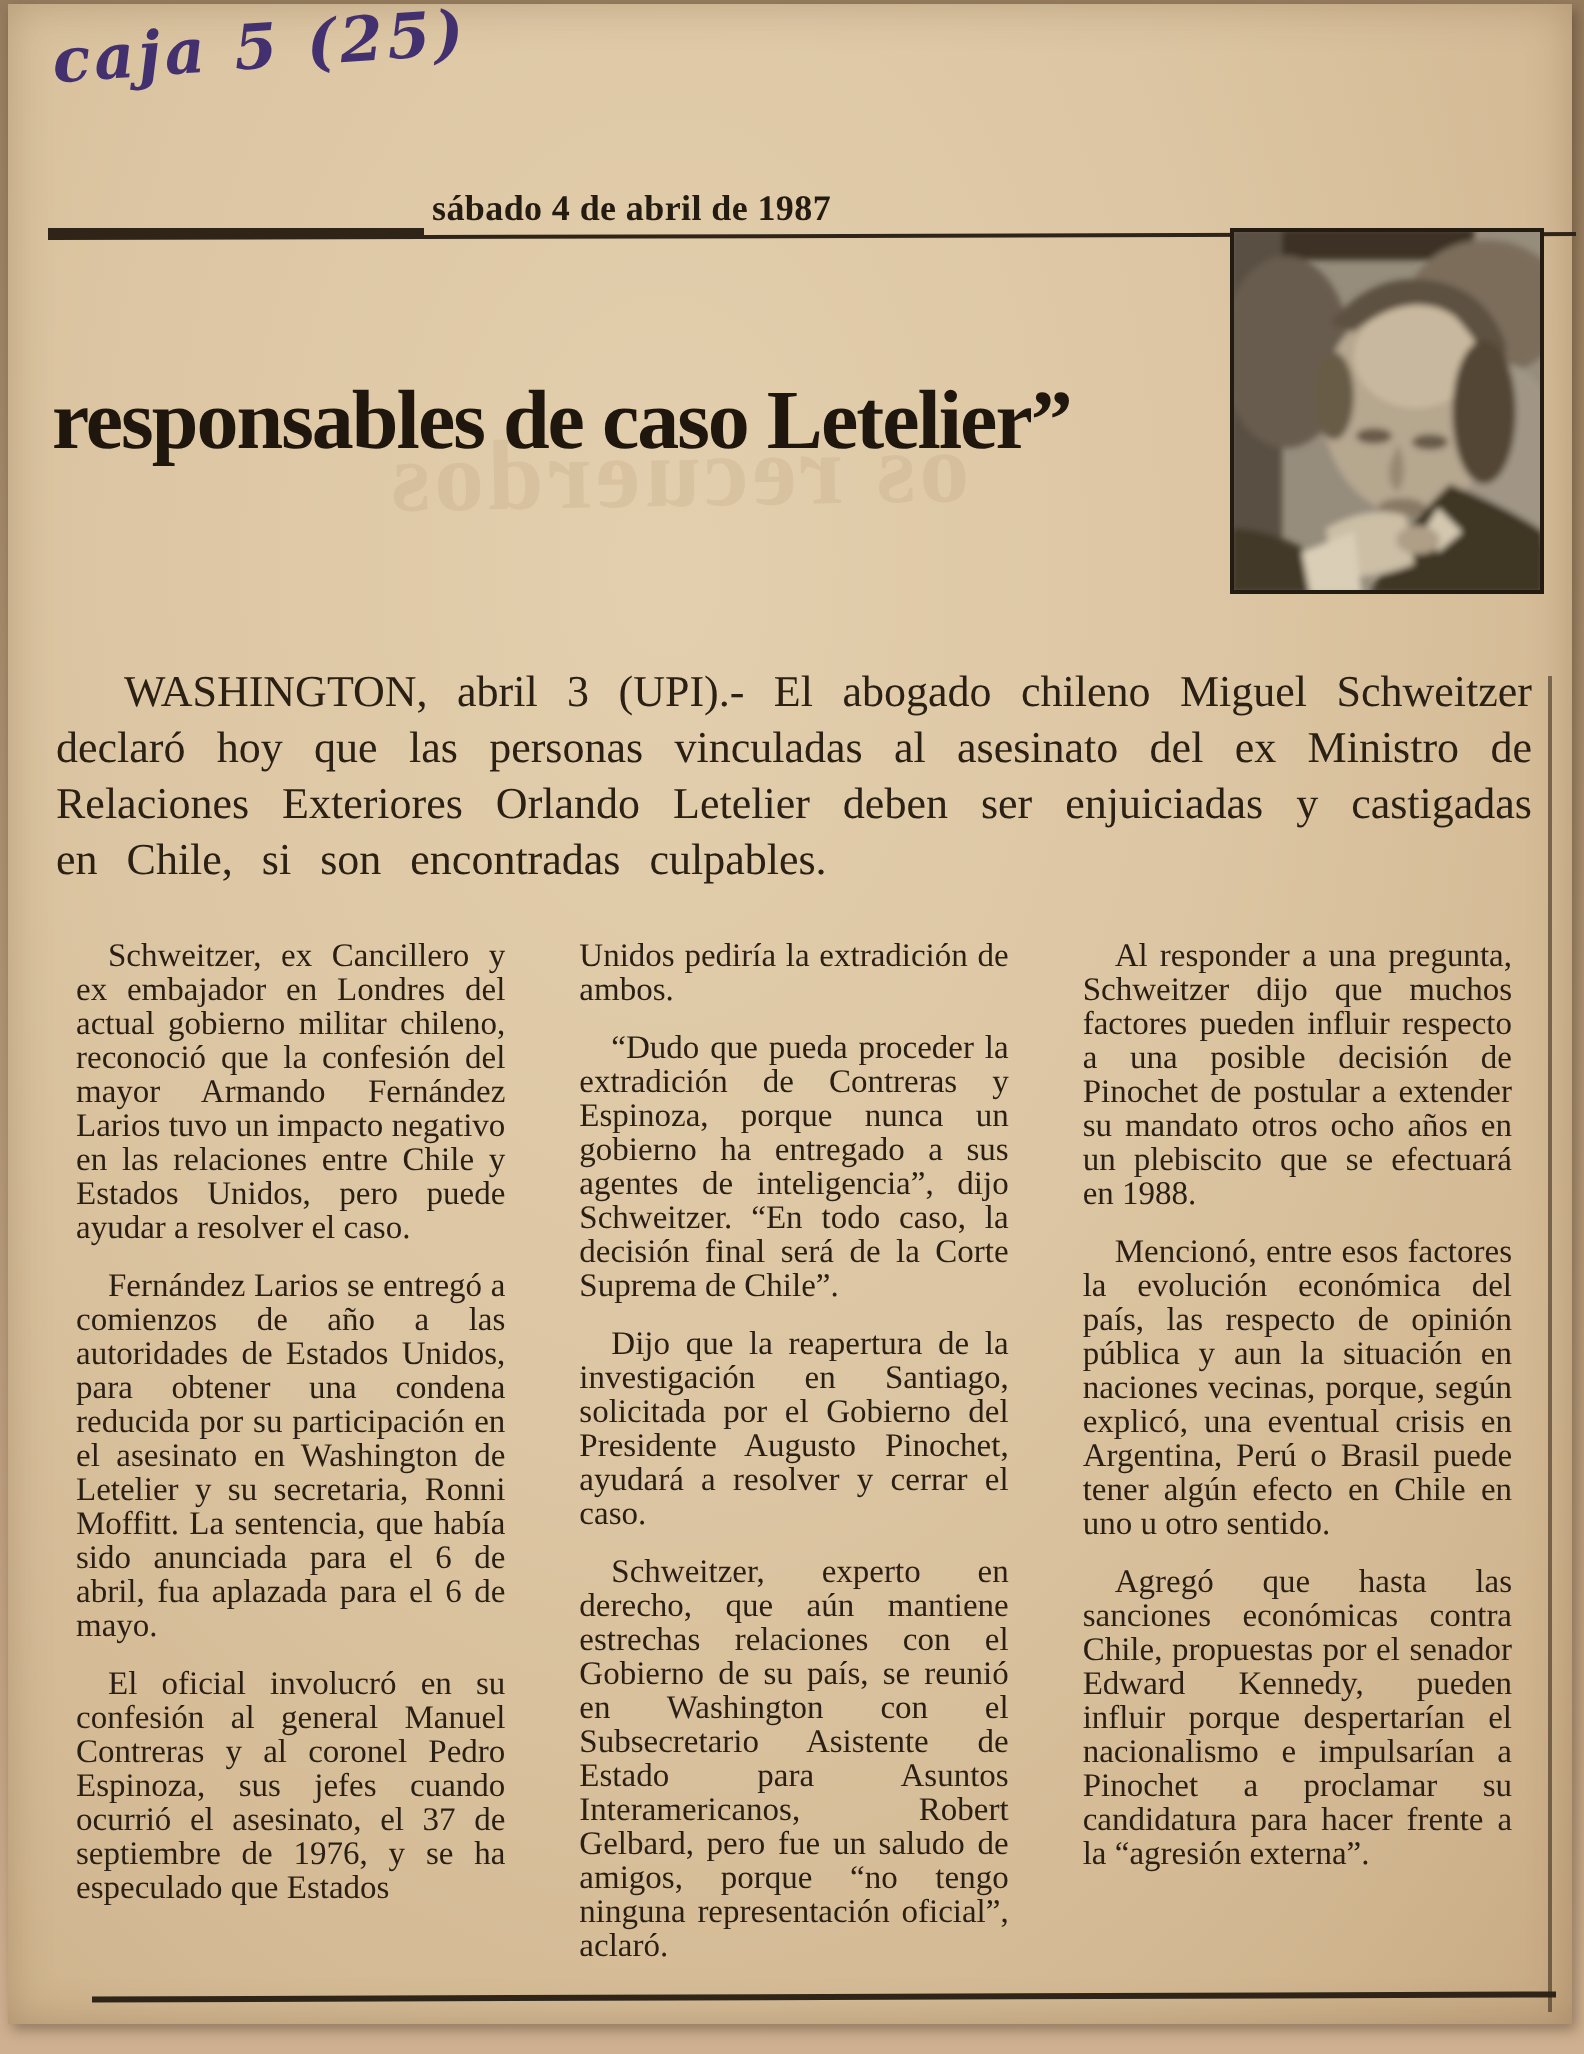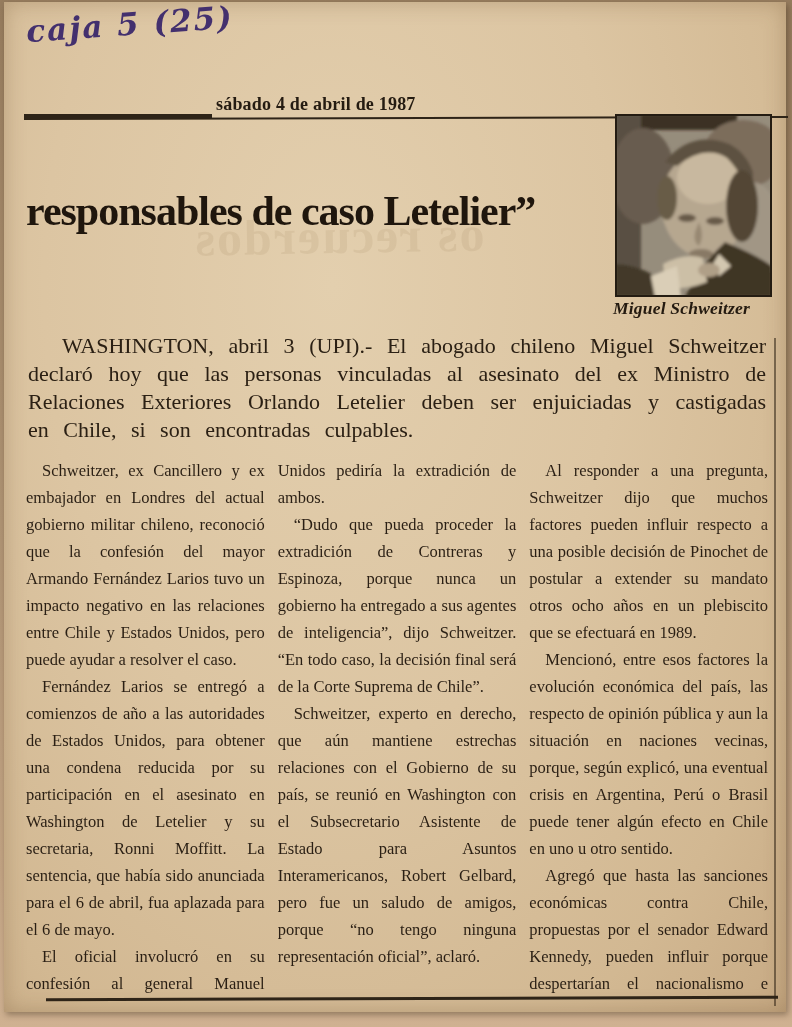--- a/index.html
+++ b/index.html
@@ -57,21 +57,21 @@
     position:absolute;left:24px;top:330px;width:738px;margin:0;
     font-size:22px;line-height:28px;color:#2b2014;
     text-align:justify;text-indent:34px;word-spacing:9px;
   }
   .columns{
     position:absolute;left:22px;top:455px;width:742px;height:545px;
     display:flex;gap:13px;overflow:hidden;
   }
   .col{flex:1 1 0;min-width:0;}
   .body-p{
-    margin:0;font-size:16.5px;line-height:27px;color:#2a1f14;
+    margin:12px;font-size:16.5px;line-height:17px;color:#2a1f14;
     text-align:justify;text-indent:16px;hyphens:auto;-webkit-hyphens:auto;
   }
   .body-p.no-indent{text-indent:0;}
   .bottom-rule{left:42px;top:995px;width:732px;height:2.5px;transform:rotate(-.2deg);}
   .v-rule{
     position:absolute;left:770px;top:336px;width:1.5px;height:668px;
     background:rgba(48,34,20,.55);
   }
 </style>
 </head>
@@ -120,37 +120,37 @@
           <path d="M0 183 L0 150 Q20 150 40 162 L48 183 Z" fill="#2c261f"></path>
           <path d="M104 140 L116 152 L104 162 L98 150 Z" fill="#d6cfbd"></path>
           <path d="M48 150 Q70 138 88 144 L92 168 Q66 178 50 172 Z" fill="#cdc5b1"></path>
           <path d="M36 162 L62 152 L66 183 L40 183 Z" fill="#ded7c5"></path>
           <ellipse cx="94" cy="156" rx="11" ry="7" fill="#ab9f8c"></ellipse>
         </g>
         <rect width="157" height="183" fill="#c59f72" opacity="0.16"></rect>
         <rect x="1" y="1" width="155" height="181" fill="none" stroke="#241c12" stroke-width="2"></rect>
       </svg>
     </div>
-    <div class="photo-caption">Miguel Schweitzer</div>
 
     <p class="lead">WASHINGTON, abril 3 (UPI).- El abogado chileno Miguel Schweitzer declaró hoy que las personas vinculadas al asesinato del ex Ministro de Relaciones Exteriores Orlando Letelier deben ser enjuiciadas y castigadas en Chile, si son encontradas culpables.</p>
 
     <div class="columns">
       <div class="col">
           <p class="body-p">Schweitzer, ex Cancillero y ex embajador en Londres del actual gobierno militar chileno, reconoció que la confesión del mayor Armando Fernández Larios tuvo un impacto negativo en las relaciones entre Chile y Estados Unidos, pero puede ayudar a resolver el caso.</p>
           <p class="body-p">Fernández Larios se entregó a comienzos de año a las autoridades de Estados Unidos, para obtener una condena reducida por su participación en el asesinato en Washington de Letelier y su secretaria, Ronni Moffitt. La sentencia, que había sido anunciada para el 6 de abril, fua aplazada para el 6 de mayo.</p>
           <p class="body-p">El oficial involucró en su confesión al general Manuel Contreras y al coronel Pedro Espinoza, sus jefes cuando ocurrió el asesinato, el 37 de septiembre de 1976, y se ha especulado que Estados</p>
         </div>
       <div class="col">
           <p class="body-p no-indent">Unidos pediría la extradición de ambos.</p>
           <p class="body-p">“Dudo que pueda proceder la extradición de Contreras y Espinoza, porque nunca un gobierno ha entregado a sus agentes de inteligencia”, dijo Schweitzer. “En todo caso, la decisión final será de la Corte Suprema de Chile”.</p>
+          <p class="body-p">Dijo que la reapertura de la investigación en Santiago, solicitada por el Gobierno del Presidente Augusto Pinochet, ayudará a resolver y cerrar el caso.</p>
           <p class="body-p">Schweitzer, experto en derecho, que aún mantiene estrechas relaciones con el Gobierno de su país, se reunió en Washington con el Subsecretario Asistente de Estado para Asuntos Interamericanos, Robert Gelbard, pero fue un saludo de amigos, porque “no tengo ninguna representación oficial”, aclaró.</p>
         </div>
       <div class="col">
-          <p class="body-p">Al responder a una pregunta, Schweitzer dijo que muchos factores pueden influir respecto a una posible decisión de Pinochet de postular a extender su mandato otros ocho años en un plebiscito que se efectuará en 1989.</p>
+          <p class="body-p">Al responder a una pregunta, Schweitzer dijo que muchos factores pueden influir respecto a una posible decisión de Pinochet de postular a extender su mandato otros ocho años en un plebiscito que se efectuará en 1988.</p>
           <p class="body-p">Mencionó, entre esos factores la evolución económica del país, las respecto de opinión pública y aun la situación en naciones vecinas, porque, según explicó, una eventual crisis en Argentina, Perú o Brasil puede tener algún efecto en Chile en uno u otro sentido.</p>
           <p class="body-p">Agregó que hasta las sanciones económicas contra Chile, propuestas por el senador Edward Kennedy, pueden influir porque despertarían el nacionalismo e impulsarían a Pinochet a proclamar su candidatura para hacer frente a la “agresión externa”.</p>
         </div>
     </div>
 
     <div class="rule bottom-rule"></div>
     <div class="v-rule"></div>
 
   </div>
 </div>

